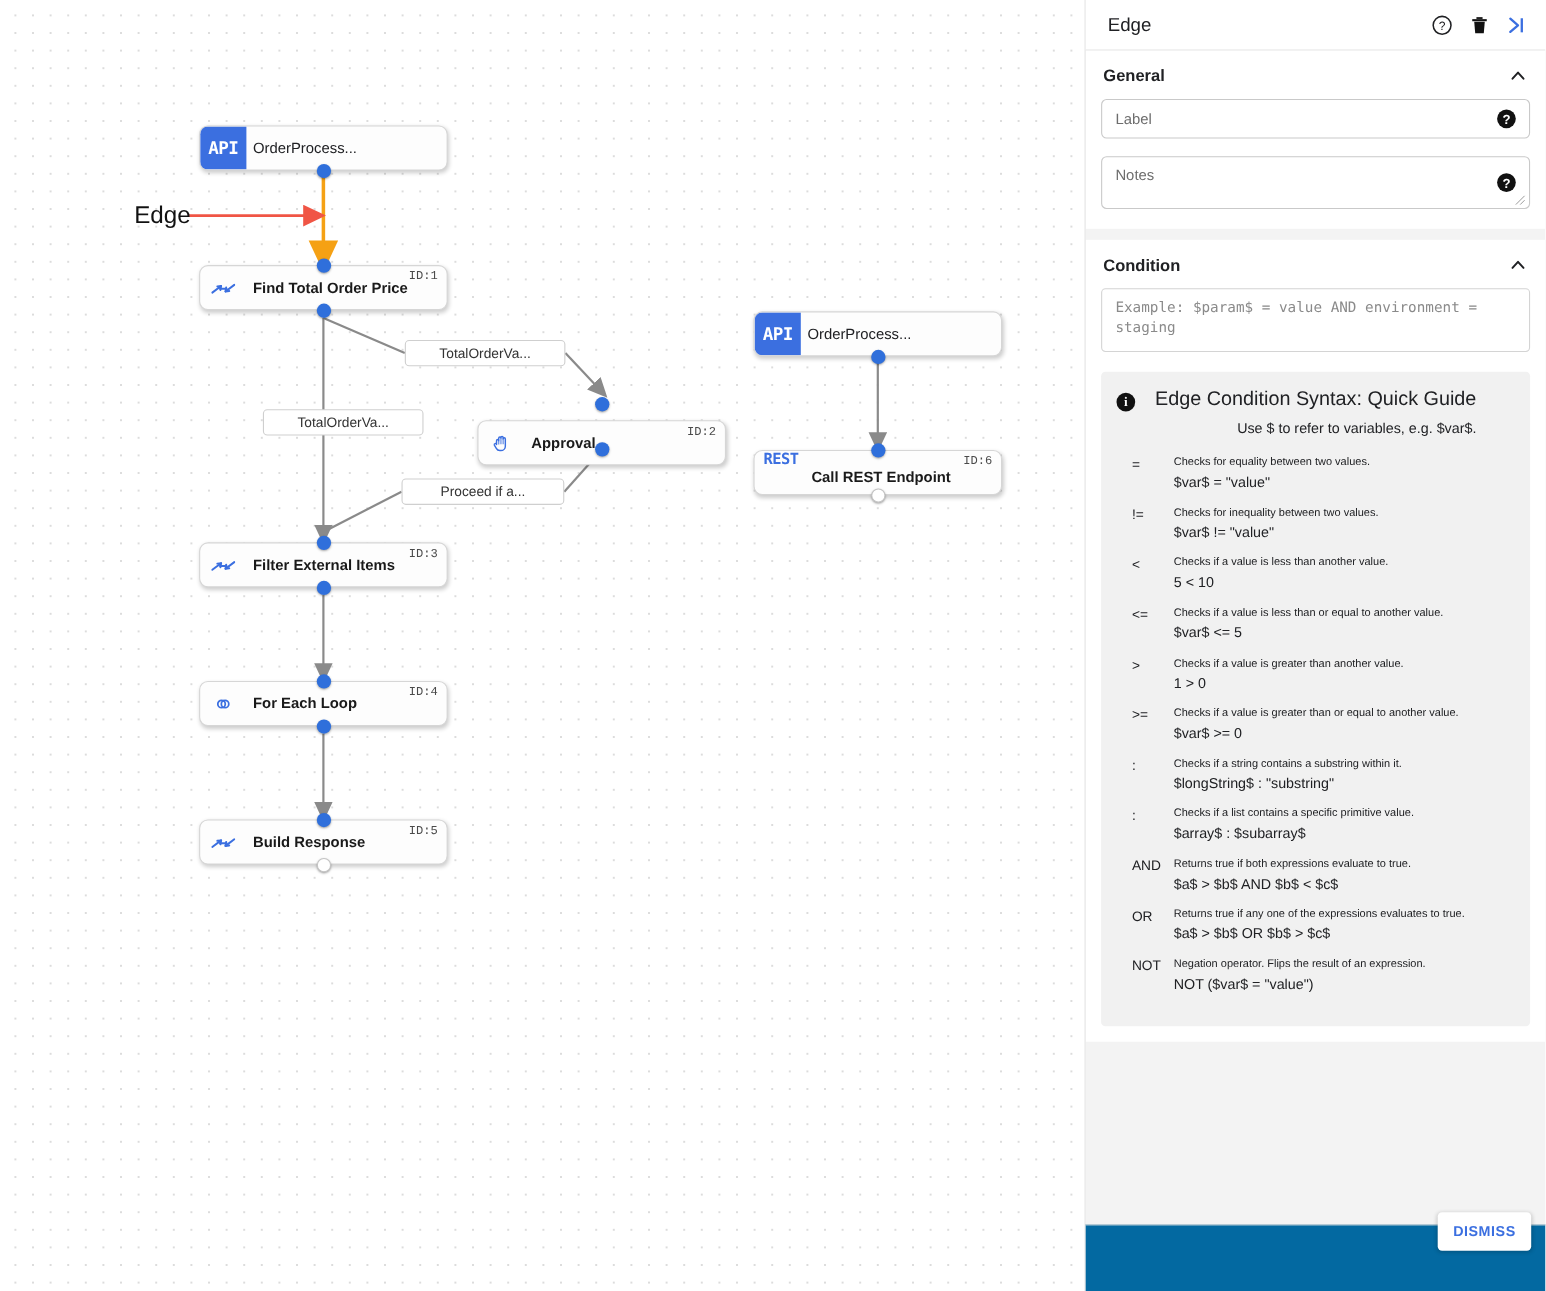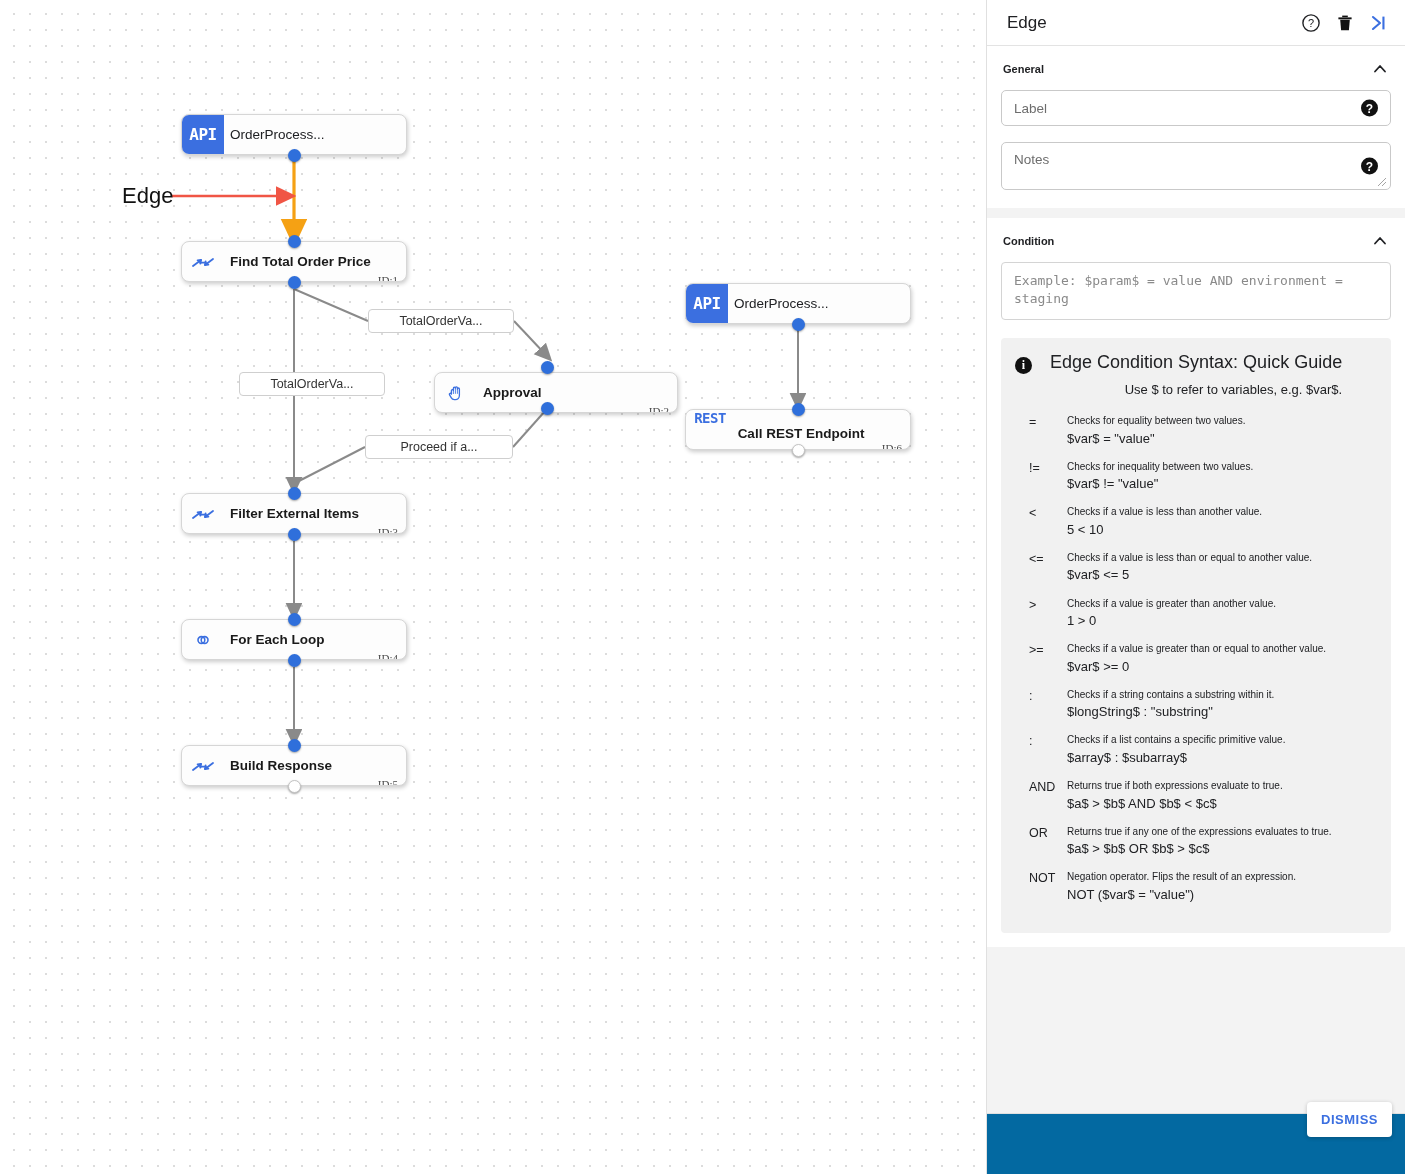--- a/index.html
+++ b/index.html
@@ -60,22 +60,21 @@
     font-weight: 700;
     color: #1a1a1a;
     padding-left: 6px;
     white-space: nowrap;
   }
   .node-title.plain { font-weight: 400; font-size: 13.5px; color:#202124; }
   .node-id {
     position: absolute;
     right: 8px; top: 4px;
     font-size: 11px; color: #4a4a4a;
-    font-family: Liberation Serif, serif;
-    margin-top: 28px;
+    font-family: Liberation Mono, monospace;
   }
   .port {
     position: absolute;
     width: 13px; height: 13px;
     border-radius: 50%;
     background: #2f6fdb;
     box-shadow: 0 1px 2px rgba(0,0,0,0.35);
   }
   .port.hollow { background: #ffffff; border: 1.5px solid #c4c4c4; box-sizing: border-box; }
 
@@ -122,21 +121,21 @@
   .card {
     background: #ffffff;
     margin: 0 0 10px 0;
     padding: 14px 14px 18px 14px;
     box-sizing: border-box;
   }
   .section-head {
     display: flex; align-items: center;
     padding: 0 2px 12px 2px;
   }
-  .section-head-title { font-size: 11px; font-weight: 700; color: #202124; flex: 1; }
+  .section-head-title { font-size: 15px; font-weight: 700; color: #202124; flex: 1; }
   .chev { color:#202124; display:flex; }
 
   .field {
     position: relative;
     border: 1px solid #c9c9c9;
     border-radius: 5px;
     background: #ffffff;
     box-sizing: border-box;
     margin-bottom: 16px;
   }
@@ -296,21 +295,21 @@
               <path d="M21,6 L13,12" stroke="#3b6fe0" stroke-width="1.8" fill="none" stroke-linecap="round"></path>
               <path d="M13,12 L16.4,11.6 M13,12 L13.6,8.4" stroke="#3b6fe0" stroke-width="1.8" fill="none" stroke-linecap="round"></path>
               <path d="M8,9.6 L14,9.6" stroke="#3b6fe0" stroke-width="1.8" stroke-linecap="round"></path>
             </svg>
           </div>
           <div class="node-title">Find Total Order Price</div>
           <div class="node-id">ID:1</div>
         </div>
         <div class="port" style="left: 287.5px; top: 234.5px;"></div>
         <div class="port" style="left: 287.5px; top: 275.5px;"></div>
-        <div class="node" style="left: 434px; top: 372px; width: 244px; height: 41px;">
+        <div class="node" style="left: 434px; top: 382px; width: 226px; height: 41px;">
           <div class="node-icon-box glyph">
             <svg width="20" height="20" viewBox="0 0 20 20">
               <path d="M5.4,11.2 L5.4,7.6 a1,1 0 0 1 2,0 L7.4,5.2 a1,1 0 0 1 2,0 L9.4,4.8 a1,1 0 0 1 2,0 L11.4,6 a1,1 0 0 1 2,0 L13.4,12.6 a4,4 0 0 1 -4,4 L8.4,16.6 a3.6,3.6 0 0 1 -3.2,-2 L3.4,11.6 a1,1 0 0 1 2,-0.6 z" fill="none" stroke="#3b6fe0" stroke-width="1.3" stroke-linejoin="round"></path>
               <path d="M7.4,7.6 L7.4,11 M9.4,5.2 L9.4,10.8 M11.4,5.6 L11.4,10.8" stroke="#3b6fe0" stroke-width="1" opacity="0.85"></path>
             </svg>
           </div>
           <div class="node-title">Approval</div>
           <div class="node-id">ID:2</div>
         </div>
         <div class="port" style="left: 540.5px; top: 360.5px;"></div>

